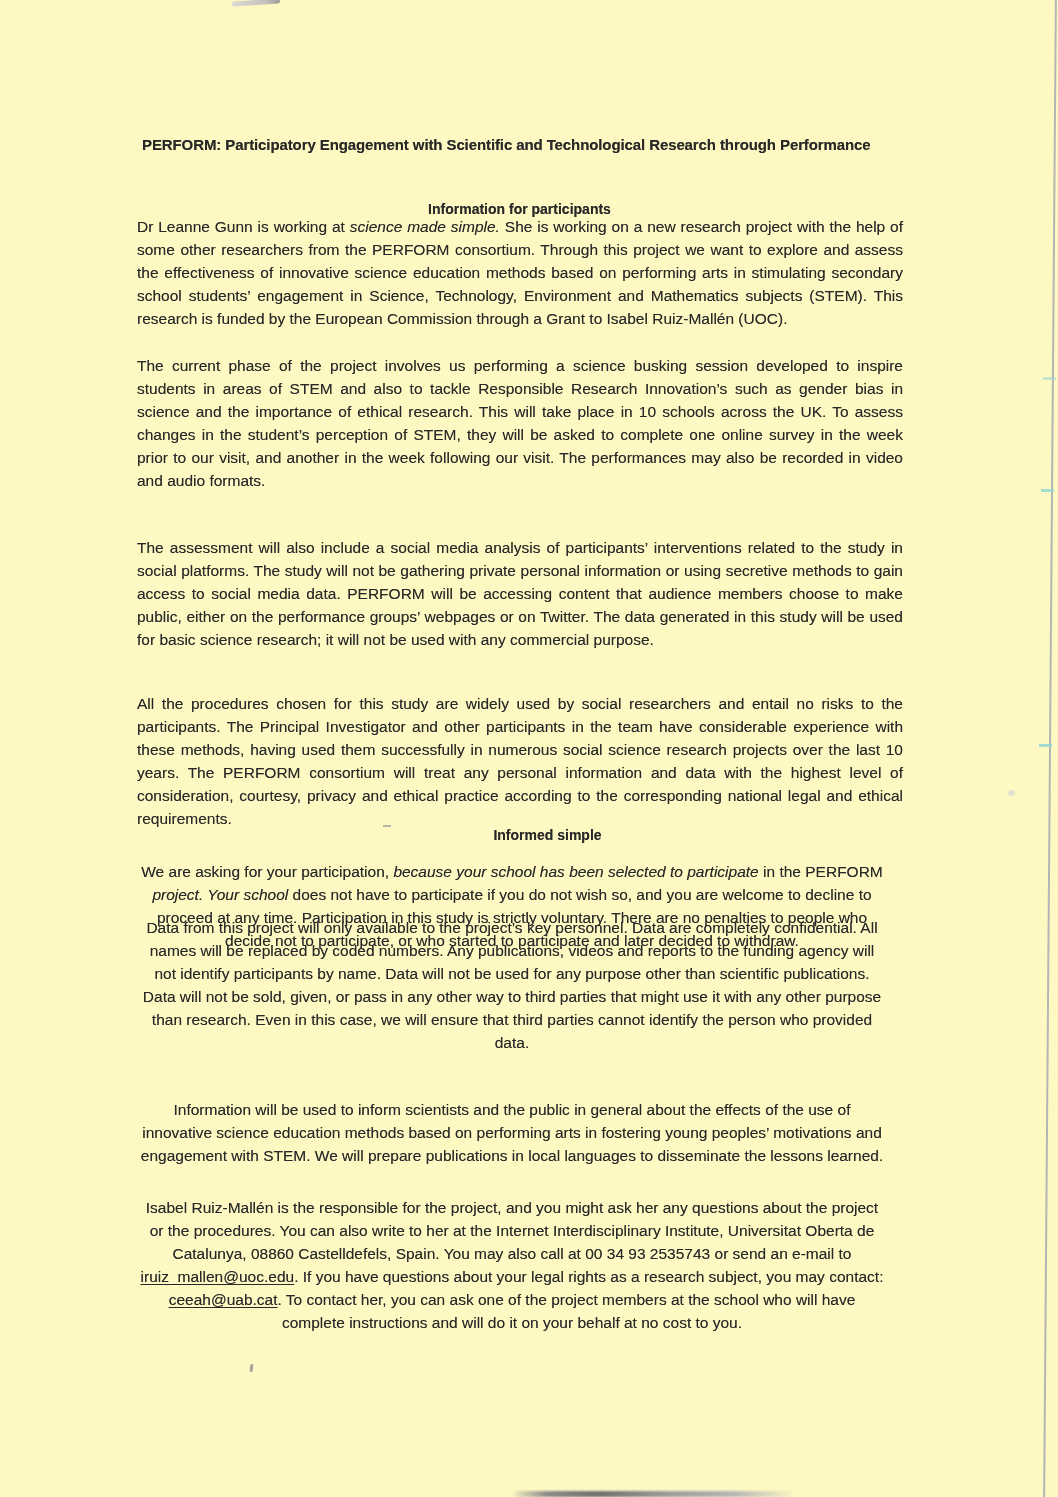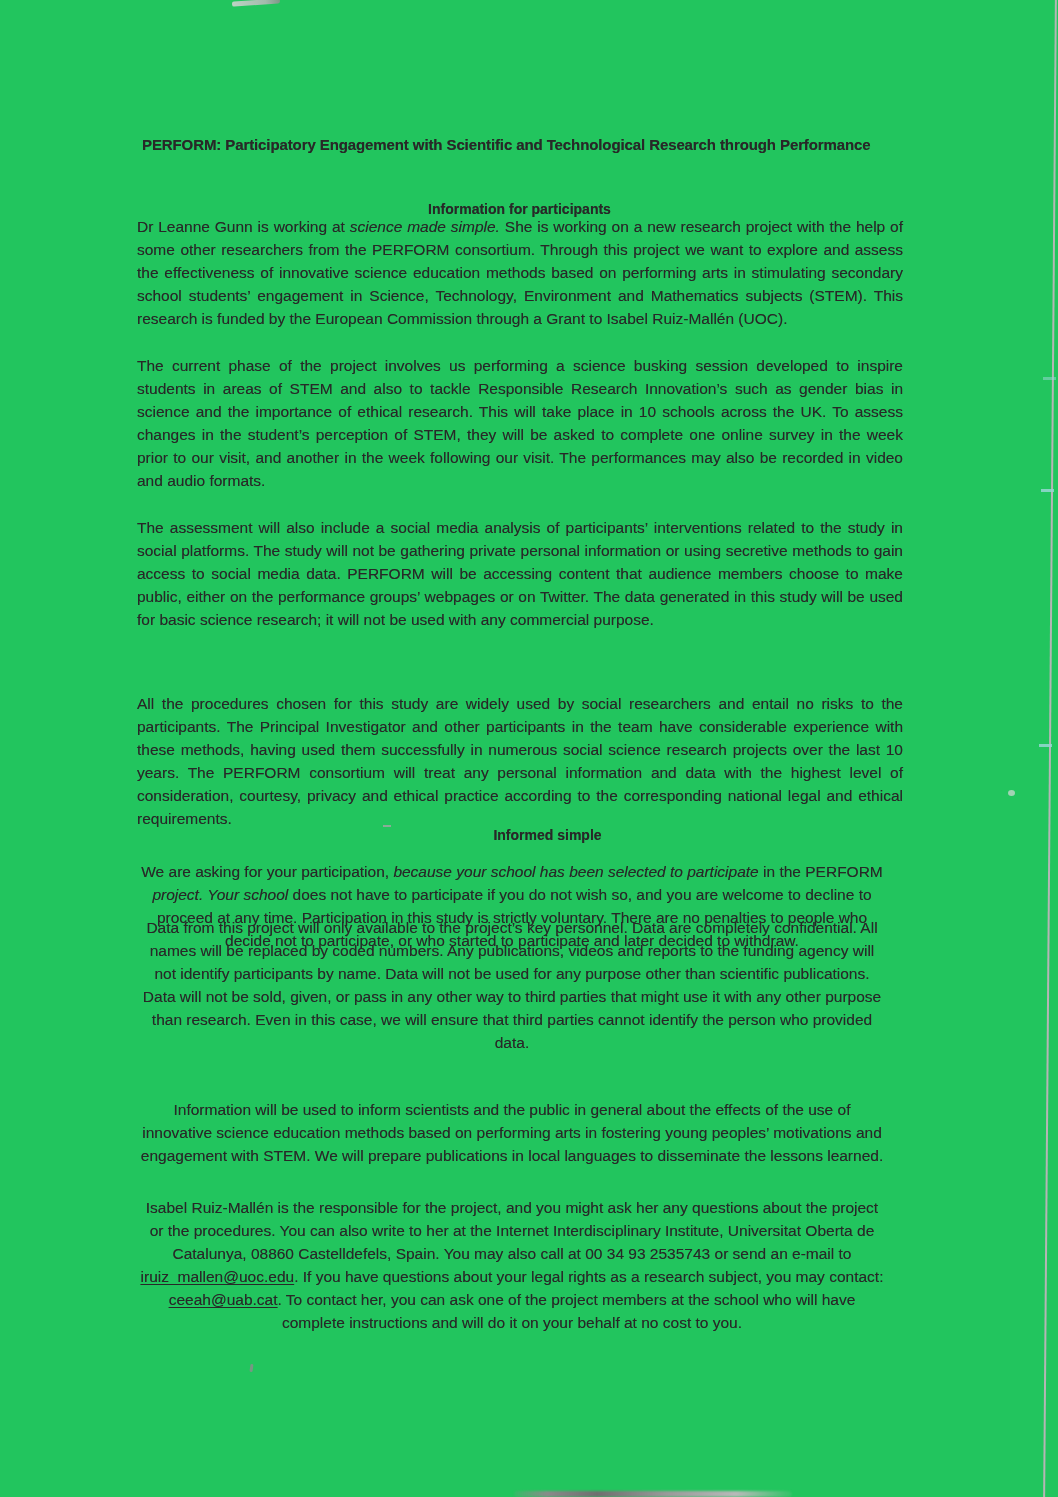--- a/index.html
+++ b/index.html
@@ -1,21 +1,21 @@
 <!DOCTYPE html>
 <html style="--text-color: #282828; --edge-line-color: #b5b5b5; --tick-color: #96d6d2;"><head>
 <meta charset="utf-8">
 <style>
   html, body { margin: 0; padding: 0; background: #ffffff; }
 
   .page {
     position: relative;
     width: 1058px;
     height: 1497px;
-    background: #22c55e;
+    background: #fef9c3;
     overflow: hidden;
     font-family: "Liberation Sans", sans-serif;
     color: var(--text-color, #282828);
   }
 
   
   .doc-title {
     position: absolute;
     left: 142px;
     top: 136px;
@@ -47,21 +47,21 @@
     margin: 0;
     font-size: 15.5px;
     line-height: 23px;
     text-shadow: 0 0 0.45px rgba(45,45,45,0.5);
   }
   .s1 { width: 766px; text-align: justify; }
   .s2 { width: 750px; text-align: center; }
 
   .p1 { top: 215px; }
   .p2 { top: 354px; }
-  .p3 { top: 516px; }
+  .p3 { top: 536px; }
   .p4 { top: 692px; }
   .p5 { top: 860px; }
   .p6 { top: 916px; }
   .p7 { top: 1098px; }
   .p8 { top: 1196px; }
 
   .it { font-style: italic; }
   .ul { text-decoration: underline; text-underline-offset: 2px; margin-top: 20px; }
 
   

